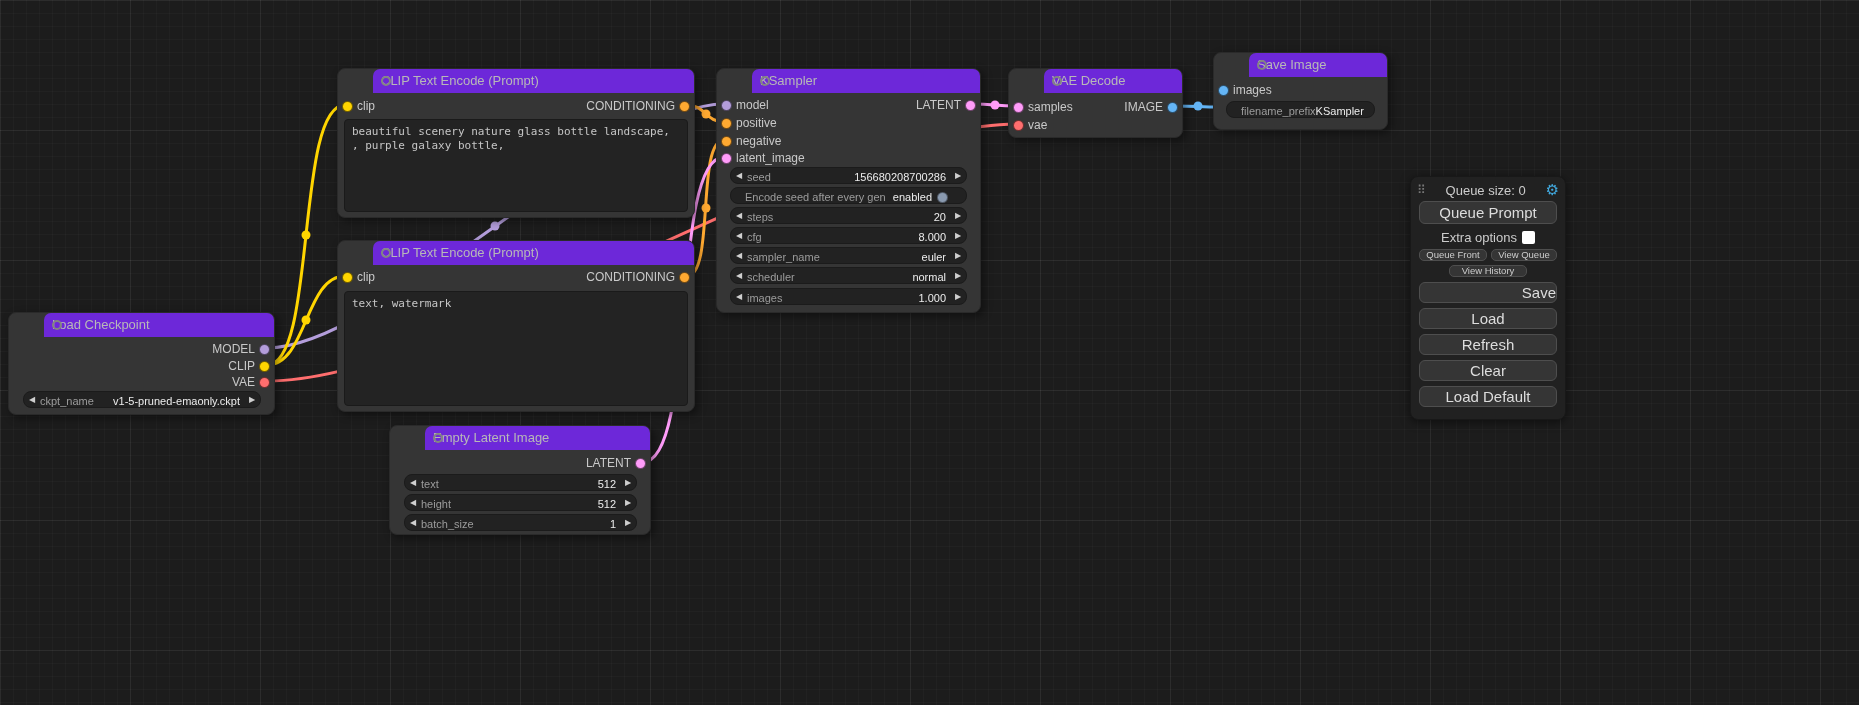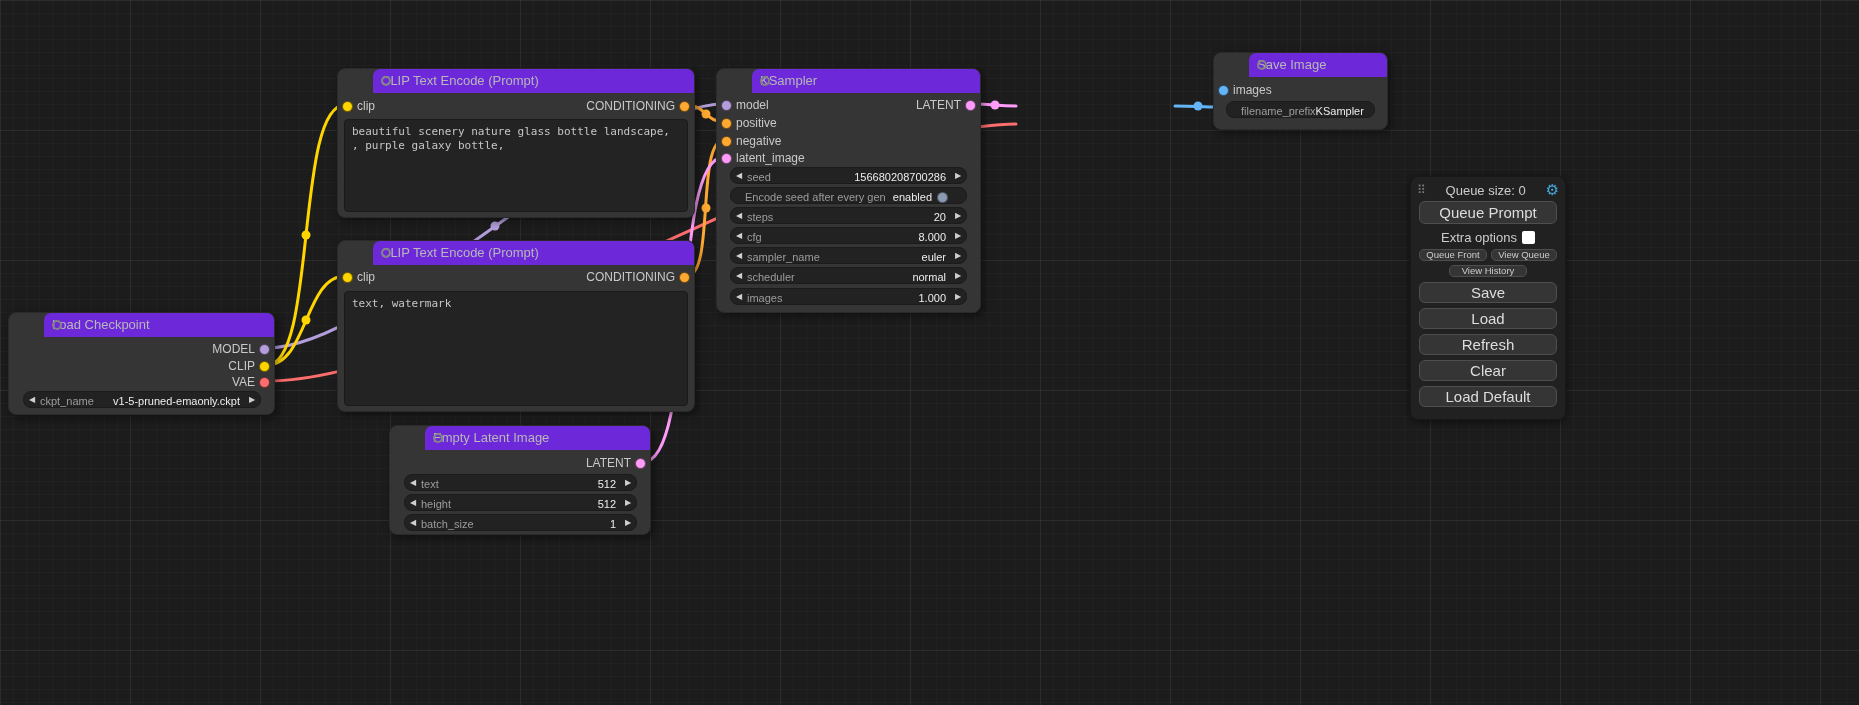--- a/index.html
+++ b/index.html
@@ -83,21 +83,21 @@
     padding:0;box-sizing:border-box;
   }
   .btn-big{margin:5px 8px 0;height:21px;font-size:15px;line-height:19px;}
   .btn-queue{margin:2px 8px 0;height:23px;font-size:15px;}
   .extra-row{display:flex;align-items:center;justify-content:center;gap:5px;margin-top:7px;height:13px;color:#cccccc;font-size:13px;}
   .checkbox{width:13px;height:13px;background:#ffffff;border-radius:2px;display:inline-block;cursor:pointer;}
   .small-row{display:flex;gap:4px;margin:5px 8px 0;height:12px;}
   .small-row.center{justify-content:center;margin-top:4px;}
   .btn-small{flex:1 1 auto;height:12px;font-size:9.5px;line-height:10px;border-radius:5px;color:#cccccc;}
   .btn-history{flex:0 0 78px;}
-  .gap-top{}
+  .gap-top{text-align:right;}
 </style>
 </head>
 <body>
 <div id="app">
 
 <svg class="wires" width="1859" height="705">
   <path class="w" style="stroke:var(--c-model)" d="M267,348 C382,348 609,104 724,104"></path>
   <path class="w" style="stroke:var(--c-clip)" d="M267,365 C317,365 295,105 345,105"></path>
   <path class="w" style="stroke:var(--c-clip)" d="M267,365 C307,365 305,276 345,276"></path>
   <path class="w" style="stroke:var(--c-vae)" d="M267,381 C454,381 829,124 1016,124"></path>
@@ -264,20 +264,38 @@
     <span class="warrow">▶</span>
   </div>
   <div class="widget" style="top:219px">
     <span class="warrow">◀</span>
     <span class="wlabel">images</span>
     <span class="wvalue">1.000</span>
     <span class="warrow">▶</span>
   </div>
 </div>
 
+<div class="node" style="left:1008px;top:68px;width:175px;height:70px">
+  <div class="node-title">
+    <span class="collapse-dot"></span>
+    <span>VAE Decode</span>
+  </div>
+  <div class="slot in" style="top:30px">
+    <span class="slot-dot" style="background:var(--c-latent)"></span>
+    <span class="slot-label">samples</span>
+  </div>
+  <div class="slot in" style="top:48px">
+    <span class="slot-dot" style="background:var(--c-vae)"></span>
+    <span class="slot-label">vae</span>
+  </div>
+  <div class="slot out" style="top:30px">
+    <span class="slot-label">IMAGE</span>
+    <span class="slot-dot" style="background:var(--c-image)"></span>
+  </div>
+</div>
 
 <div class="node" style="left:1213px;top:52px;width:175px;height:78px">
   <div class="node-title">
     <span class="collapse-dot"></span>
     <span>Save Image</span>
   </div>
   <div class="slot in" style="top:29px">
     <span class="slot-dot" style="background:var(--c-image)"></span>
     <span class="slot-label">images</span>
   </div>

